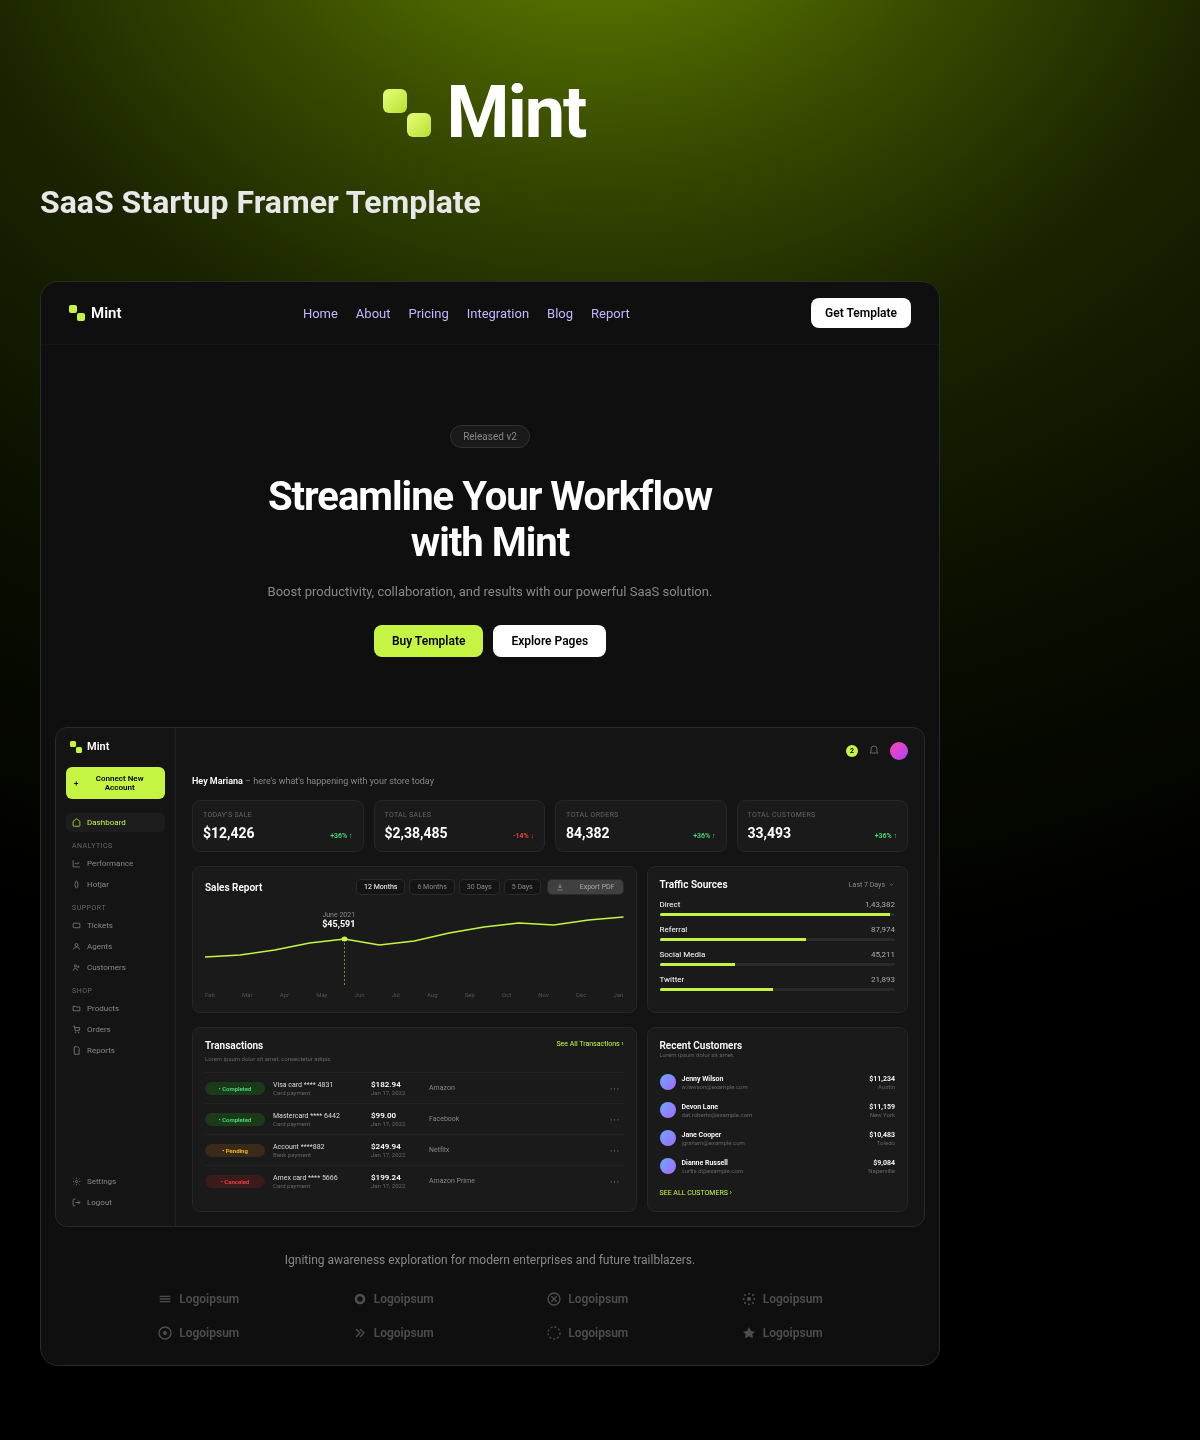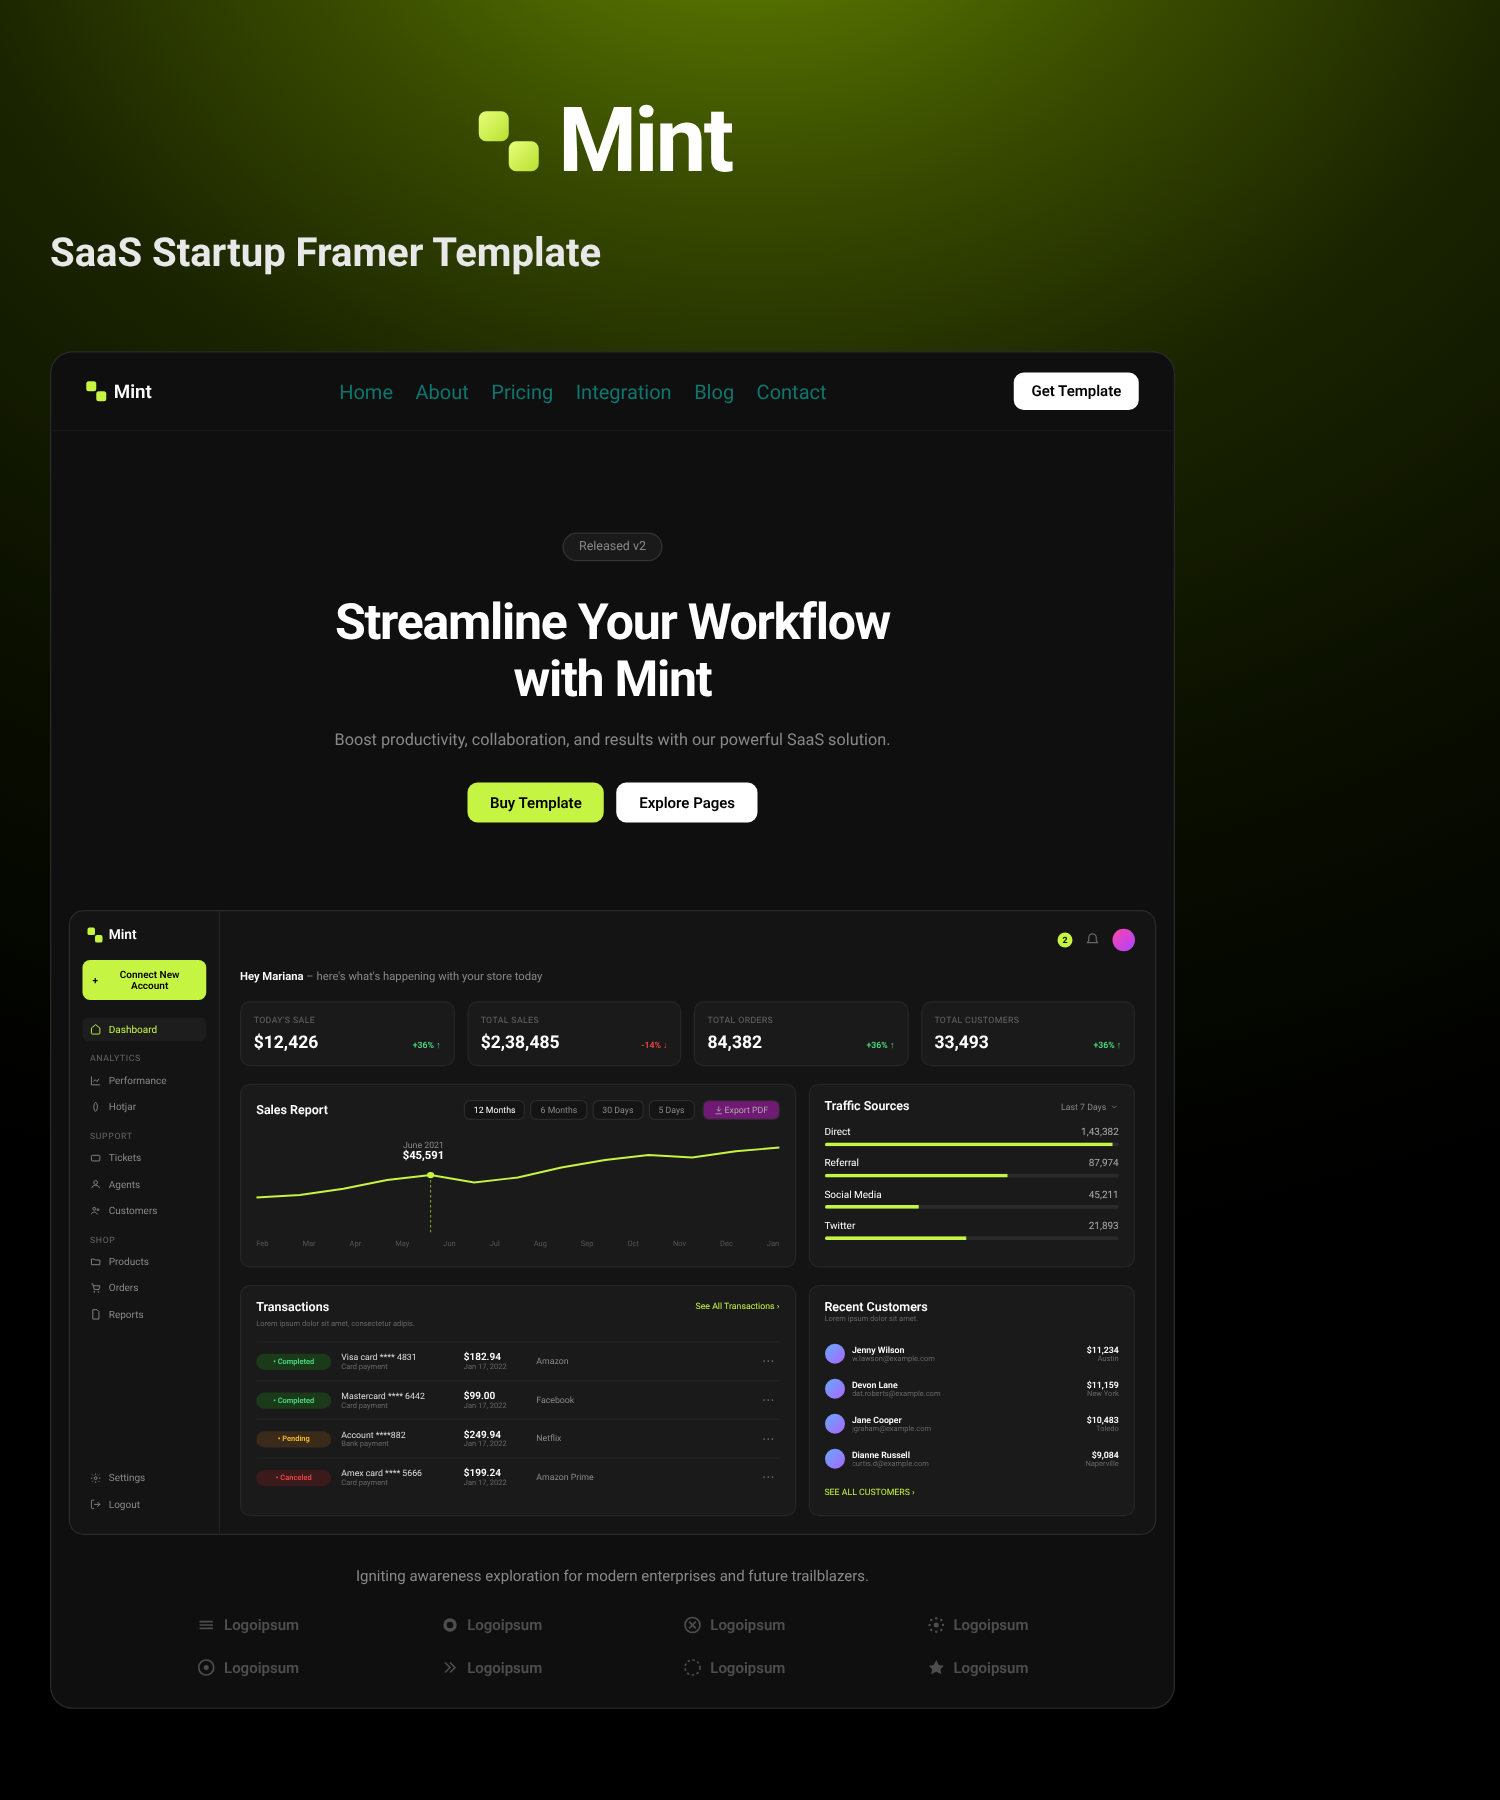--- a/index.html
+++ b/index.html
@@ -14,21 +14,21 @@
 .hero-sub{font-size:32px;font-weight:700;color:#e8e8e8;margin-bottom:60px}
 .screen{width:900px;margin:0 auto;background:#0f0f0f;border:1px solid #2a2a2a;border-radius:18px;overflow:hidden}
 .nav{display:flex;align-items:center;padding:16px 28px;border-bottom:1px solid rgba(40,40,40,0.3)}
 .nav-logo{display:flex;align-items:center;gap:6px}
 .nav-logo .lm{position:relative;width:16px;height:16px}
 .nav-logo .lm span{position:absolute;width:8px;height:8px;border-radius:2px;background:#c5f542}
 .nav-logo .lm span.a{left:0;top:0}
 .nav-logo .lm span.b{right:0;bottom:0}
 .nav-logo b{font-size:15px;font-weight:600}
 .nav-links{display:flex;gap:18px;margin:0 auto}
-.nav-links a{color:#0f766e;font-size:16px;text-decoration:none;cursor:pointer}
+.nav-links a{color:#c4b5fd;font-size:13px;text-decoration:none;cursor:pointer}
 .nav-cta{background:#fff;color:#000;border:none;border-radius:8px;padding:8px 14px;font-size:12px;font-weight:600;cursor:pointer}
 .hero-section{text-align:center;padding:80px 40px 40px;position:relative}
 .badge{display:inline-block;background:#1a1a1a;border:1px solid #333;color:#888;font-size:10px;padding:5px 12px;border-radius:14px;margin-bottom:26px}
 .hero-title{font-size:40px;font-weight:700;line-height:1.15;margin-bottom:18px;letter-spacing:-1px}
 .hero-desc{color:#888;font-size:13px;margin-bottom:26px}
 .hero-btns{display:flex;gap:10px;justify-content:center}
 .btn-primary{background:#c5f542;color:#000;border:none;border-radius:8px;padding:9px 18px;font-size:12px;font-weight:600;cursor:pointer}
 .btn-secondary{background:#fff;color:#000;border:none;border-radius:8px;padding:9px 18px;font-size:12px;font-weight:600;cursor:pointer}
 .dash{margin:30px 14px 14px;background:#141414;border:1px solid #2a2a2a;border-radius:12px;display:flex;overflow:hidden}
 .sidebar{width:120px;padding:12px 10px;display:flex;flex-direction:column;border-right:1px solid #222}
@@ -61,21 +61,21 @@
 .stat-delta{font-size:7px;font-weight:600}
 .stat-delta.up{color:#4ade80}
 .stat-delta.down{color:#ef4444}
 .panels{display:grid;grid-template-columns:1.7fr 1fr;gap:10px;margin-bottom:14px}
 .panel{background:#1a1a1a;border:1px solid #262626;border-radius:8px;padding:12px}
 .panel-head{display:flex;align-items:center;justify-content:space-between;margin-bottom:0}
 .panel-title{font-size:10px;font-weight:600}
 .range-tabs{display:flex;gap:4px}
 .range-tab{background:#141414;border:1px solid #2a2a2a;color:#888;font-size:7px;padding:3px 7px;border-radius:5px;cursor:pointer}
 .range-tab.active{color:#fff}
-.export-btn{background:#701a75;border:1px solid #2a2a2a;color:#aaa;font-size:7px;padding:3px 8px;border-radius:5px;cursor:pointer;display:flex;align-items:center;gap:1px}
+.export-btn{background:#404040;border:1px solid #2a2a2a;color:#aaa;font-size:7px;padding:3px 8px;border-radius:5px;cursor:pointer;display:flex;align-items:center;gap:16px}
 .chart{height:90px;position:relative;margin-bottom:6px}
 .chart svg{width:100%;height:100%}
 .chart-tip{position:absolute;left:28%;top:16px;text-align:center;font-size:7px;color:#888}
 .chart-tip b{display:block;color:#fff;font-size:9px}
 .chart-months{display:flex;justify-content:space-between;font-size:6px;color:#555}
 .traffic-head{display:flex;justify-content:space-between;align-items:center;margin-bottom:10px}
 .traffic-drop{font-size:7px;color:#888;display:flex;align-items:center;gap:3px}
 .traffic-item{margin-bottom:9px}
 .traffic-item-head{display:flex;justify-content:space-between;font-size:8px;margin-bottom:4px}
 .traffic-item-head span:last-child{color:#aaa}
@@ -131,21 +131,21 @@
             <span class="b"></span>
           </div>
         <b>Mint</b>
       </div>
       <div class="nav-links">
         <a>Home</a>
         <a>About</a>
         <a>Pricing</a>
         <a>Integration</a>
         <a>Blog</a>
-        <a>Contact</a>
+        <a>Report</a>
       </div>
       <button class="nav-cta">Get Template</button>
     </div>
 
     <div class="hero-section">
       <div class="badge">Released v2</div>
       <h2 class="hero-title">
         <span>Streamline Your Workflow</span><br>
         <span>with Mint</span>
       </h2>

